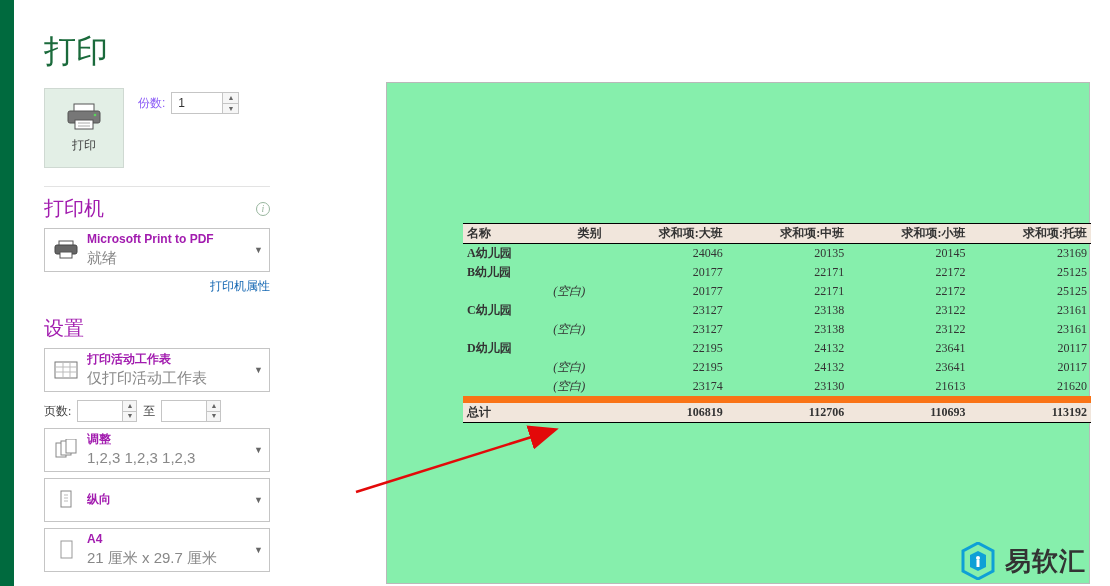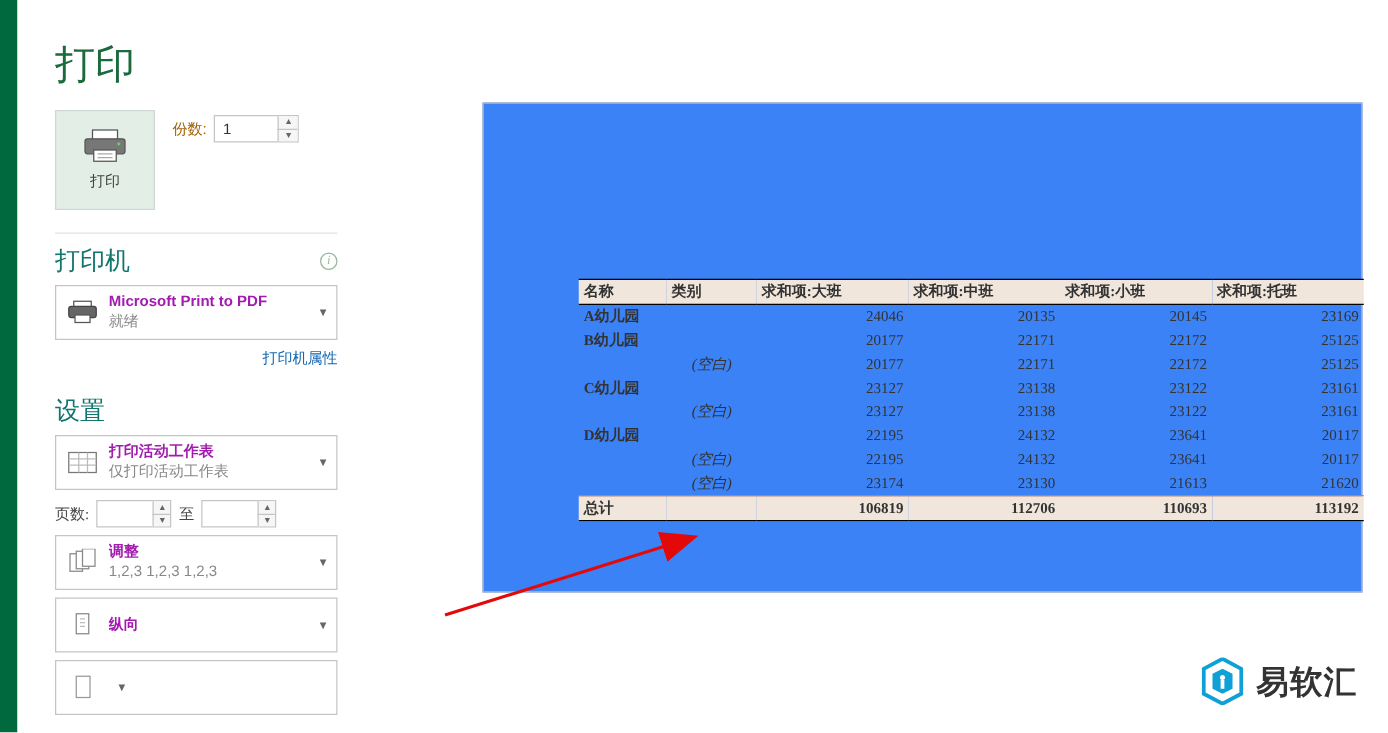--- a/index.html
+++ b/index.html
@@ -35,100 +35,100 @@
     width: 80px; height: 80px;
     background: #e3efe6;
     border: 1px solid #cfd9d2;
     display: flex; flex-direction: column; align-items: center; justify-content: center;
     gap: 6px;
     cursor: pointer;
   }
   .printer-svg { width: 36px; height: 28px; }
   .print-btn-label { font-size: 12px; color: #444; }
   .copies-row { display: flex; align-items: center; gap: 6px; padding-top: 4px; }
-  .copies-label { font-size: 12px; color: #a16207; }
+  .copies-label { font-size: 12px; color: #8b5cf6; }
   .copies-input-wrap {
     display: flex; align-items: stretch;
     border: 1px solid #c5c5c5;
     background: #fff; height: 22px;
   }
   .copies-value {
     width: 50px; display: flex; align-items: center; padding: 0 6px; font-size: 12px;
   }
   .copies-spin { width: 16px; display: flex; flex-direction: column; }
   .spin-btn { flex: 1; display: flex; align-items: center; justify-content: center; font-size: 7px; background: #f6f6f6; border-left: 1px solid #c5c5c5; cursor: pointer; color:#666;}
   .spin-btn:first-child { border-bottom: 1px solid #c5c5c5; }
 
   .section-divider { border: none; border-top: 1px solid #e3e3e3; margin: 18px 0 8px 0; width: 226px;}
   .section-header { display:flex; align-items:center; justify-content: space-between; width: 226px;}
-  .section-title { font-size: 20px; color: #0f766e; font-weight: 400; }
+  .section-title { font-size: 20px; color: #a21caf; font-weight: 400; }
   .info-icon {
     width: 14px; height: 14px; border: 1px solid #98b69e; border-radius: 50%;
     display: flex; align-items: center; justify-content: center;
     font-size: 10px; color: #98b69e; font-style: italic; font-family: Georgia, serif;
   }
 
   .combo {
     width: 226px; height: 44px;
     border: 1px solid #c5c5c5;
     background: #fff;
     display: flex; align-items: center;
     padding: 0 6px 0 8px;
     margin-top: 6px;
     position: relative;
     cursor: pointer;
   }
   .combo .combo-icon { width: 26px; height: 26px; display:flex; align-items:center; justify-content:center; flex-shrink:0; margin-right:8px;}
   .combo .combo-text { flex: 1; display:flex; flex-direction:column; justify-content:center; line-height:1.3; overflow:hidden;}
   .combo .ct-main { font-size: 12px; color: #a21caf; white-space: nowrap; text-overflow: ellipsis; overflow:hidden;font-weight:bold;}
-  .combo .ct-sub { font-size: 12px; color: #888; white-space: nowrap;}
+  .combo .ct-sub { font-size: 15px; color: #888; white-space: nowrap;}
   .combo .combo-arrow { font-size: 9px; color: #666; margin-left: 6px; }
 
   .link-line { width: 226px; text-align: right; margin-top: 6px; font-size: 12px; color: #1668b3; cursor: pointer;}
   .pages-row { display:flex; align-items:center; gap:6px; margin-top:8px;font-family:Liberation Serif, serif;}
   .pages-row .lbl { font-size:12px; color:#444;}
   .spinbox {
     display:flex; align-items:stretch; border:1px solid #c5c5c5; background:#fff; height:22px;
   }
   .spinbox .sb-val { width:44px; display:flex; align-items:center; padding:0 6px; font-size:12px;}
   .spinbox .sb-ctrl { width:14px; display:flex; flex-direction:column;}
   .spinbox .sb-btn { flex:1; display:flex; align-items:center; justify-content:center; font-size:7px; background:#f6f6f6; border-left:1px solid #c5c5c5; cursor:pointer; color:#666;}
   .spinbox .sb-btn:first-child { border-bottom:1px solid #c5c5c5;}
 
   
   .preview-wrap {
     position:absolute; left: 332px; top: 70px; width: 760px; height: 516px;
     background:#fff;
   }
   .preview-page {
-    position:absolute; left: 54px; top: 12px; width: 704px; height: 392px;
-    background:#3b82f6; border:1px solid #b9b9b9;
+    position:absolute; left: 54px; top: 12px; width: 704px; height: 502px;
+    background:#86efac; border:1px solid #b9b9b9;
   }
   .tbl {
     position:absolute; left: 76px; top: 140px; width: 628px;
     border-collapse: collapse;
     font-family: "SimSun","宋体",serif;
     font-size: 12px;
   }
   .tbl th, .tbl td { padding: 1px 4px; text-align:right; }
-  .tbl th { text-align:left; font-weight:bold;}
+  .tbl th { text-align:right; font-weight:bold;}
   .tbl thead tr { background:#f1e6dc; }
   .tbl .hdr-border th { border-top: 1px solid #000; border-bottom: 1px solid #000;}
   .tbl td.name { text-align:left; font-weight:bold;}
   .tbl td.cat { text-align:center; font-weight:normal;font-style:italic;}
-  .tbl tr.total td { background:#f1e6dc; font-weight:bold; border-top:1px solid #f97316; border-bottom:1px solid #000;}
+  .tbl tr.total td { background:#f1e6dc; font-weight:bold; border-top:7px solid #f97316; border-bottom:1px solid #000;}
   .tbl tr.total td.name { text-align:left;}
   .tbl .col-name{width:70px;} .tbl .col-cat{width:72px;}
   .tbl .col-v{width:121px;}
 
   .arrow-svg { position:absolute; pointer-events:none; }
 
   
   .logo-wrap {
-    position:absolute; right: 24px; bottom: 22px;
+    position:absolute; right: 24px; bottom: 6px;
     display:flex; align-items:center; gap:10px;
   }
   .logo-mark {
     width:34px; height:38px;
     display:flex; align-items:center; justify-content:center;
   }
   .logo-text { font-size: 26px; font-weight: bold; color:#333; letter-spacing:1px;}
 </style>
 </head>
 <body>
@@ -250,20 +250,24 @@
       <div class="ct-main">纵向</div>
     </div>
     <div class="combo-arrow">▼</div>
   </div>
 
   <div class="combo">
     <div class="combo-icon">
       <svg viewBox="0 0 26 22" width="26" height="22">
         <rect x="8" y="2" width="11" height="17" fill="#fff" stroke="#999"></rect>
       </svg>
+    </div>
+    <div class="combo-text">
+      <div class="ct-main">A4</div>
+      <div class="ct-sub">21 厘米 x 29.7 厘米</div>
     </div>
     <div class="combo-arrow">▼</div>
   </div>
 </div>
 
 <div class="preview-wrap">
   <div class="preview-page">
     <table class="tbl" id="preview-table">
       <colgroup>
         <col class="col-name">

